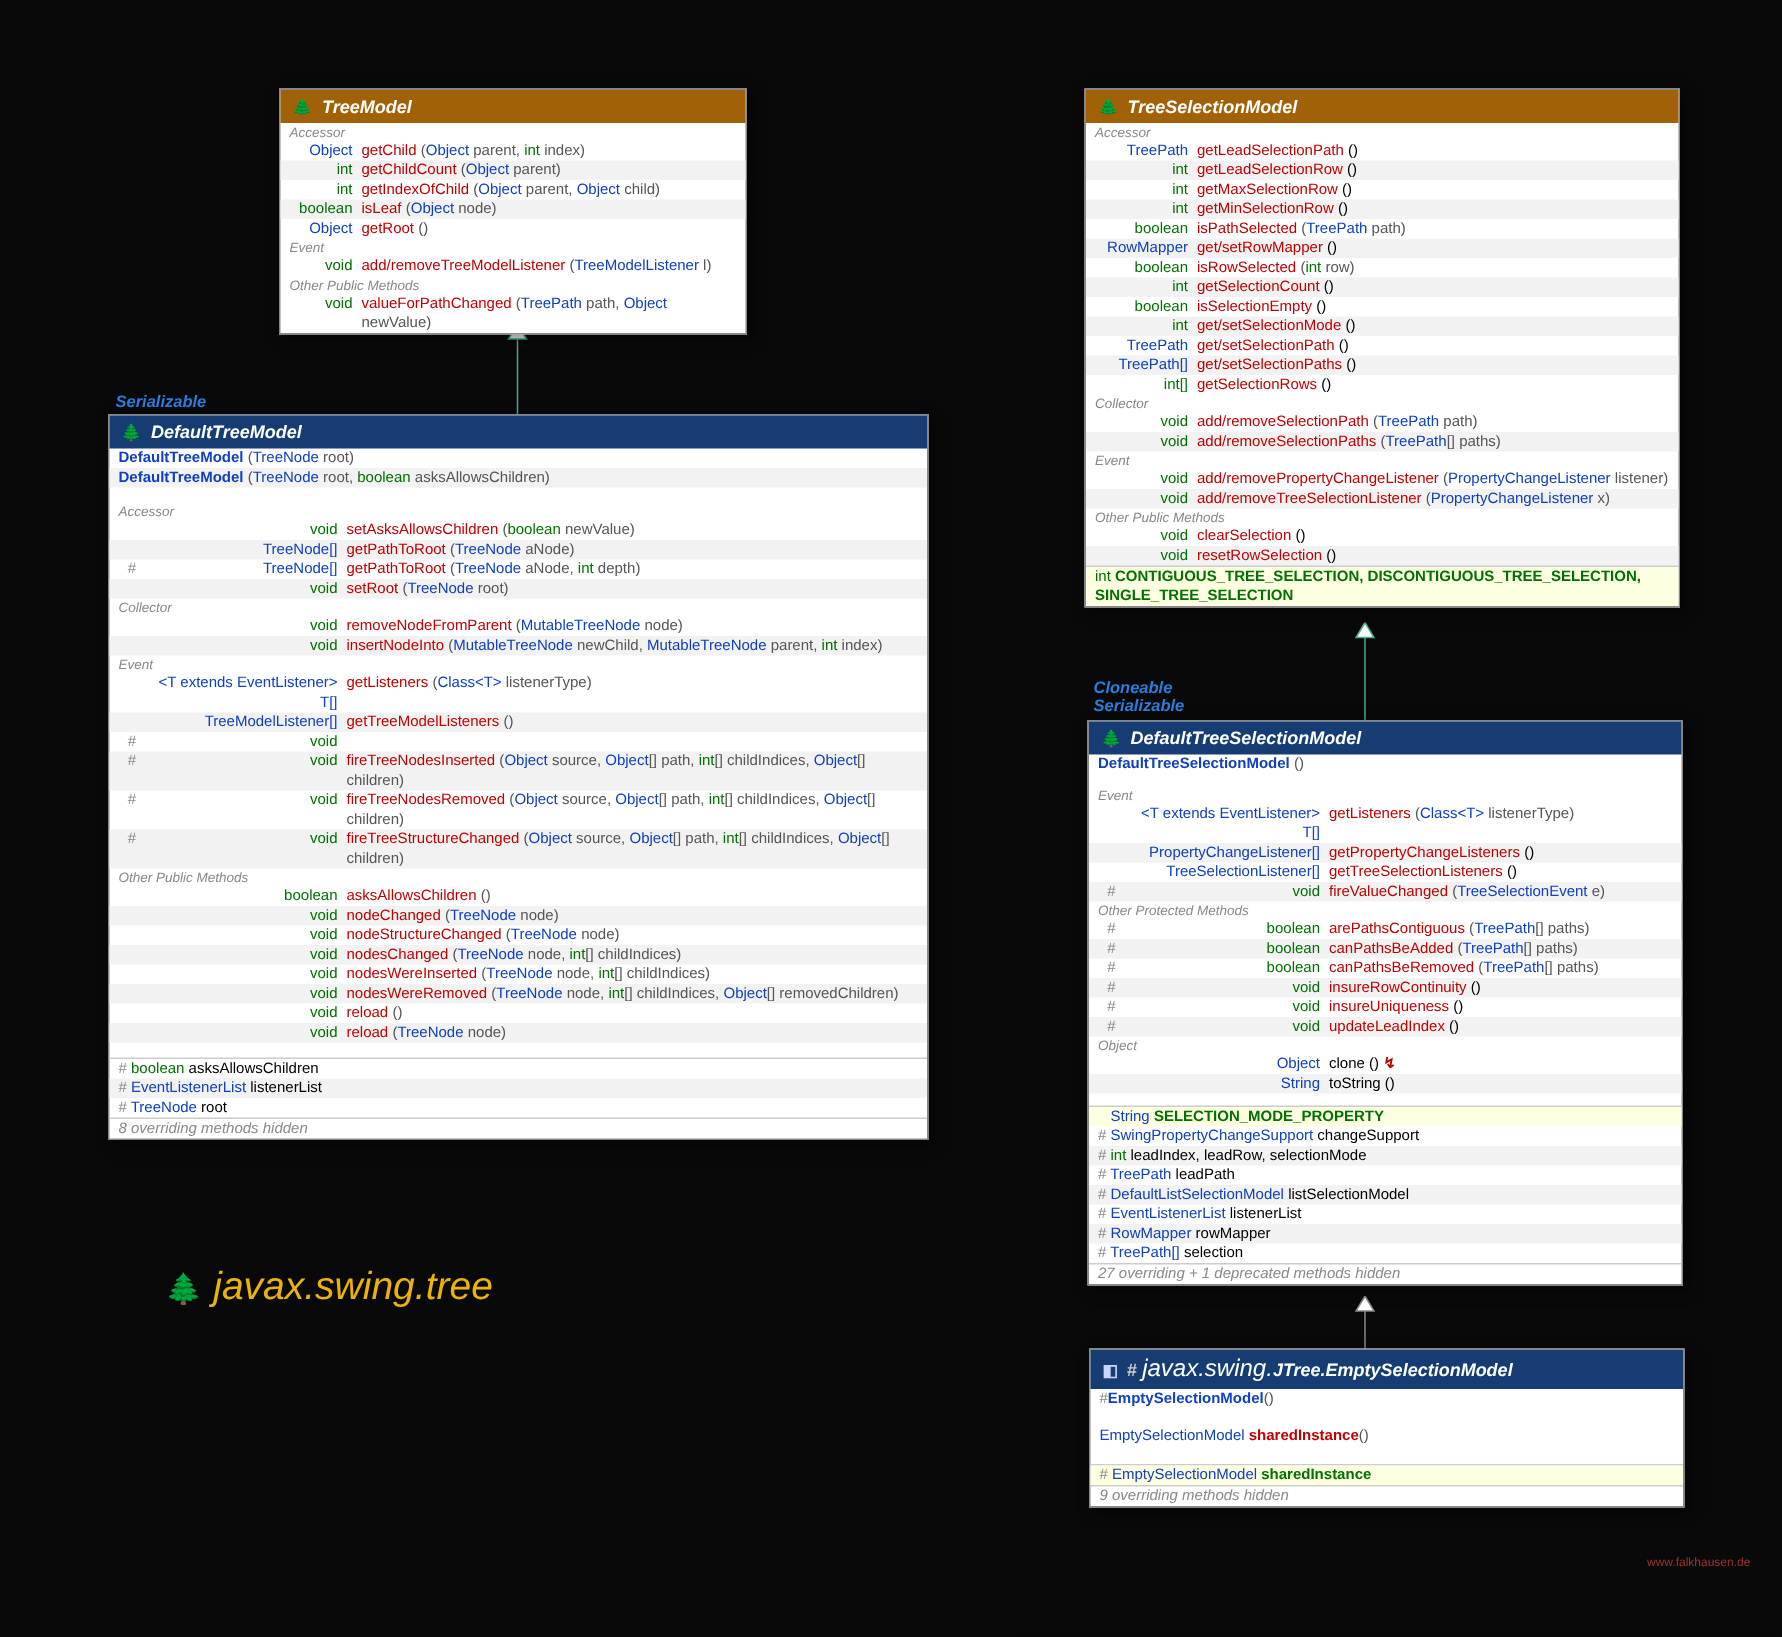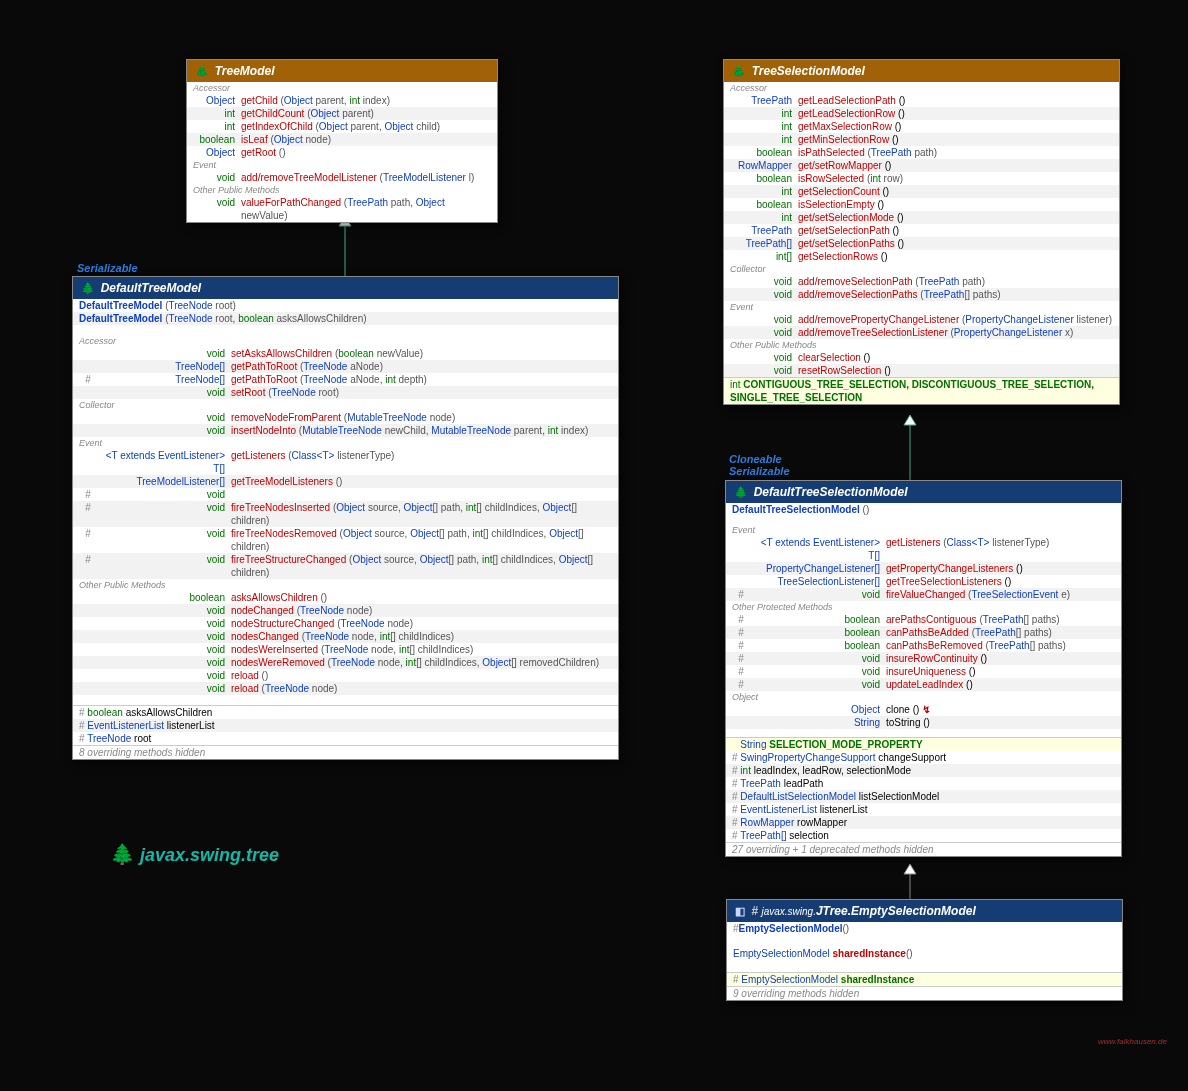--- a/index.html
+++ b/index.html
@@ -91,30 +91,29 @@
 .field-row.alt { background: #f2f2f2; }
 .field-row.yellow { background: #feffe0; }
 .footnote {
   font-style: italic;
   color: #888;
   padding: 1px 6px;
   border-top: 1px solid #ccc;
 }
 .pkg-label {
   position: absolute;
-  font-size: 18px;
-  font-weight: bold;
-  color: #14b8a6;
+  font-size: 26px;
+  font-weight: normal;
+  color: #eab308;
   font-style: italic;
 }
 .pkg-label .tree-icon::before { font-size: 20px; }
 .watermark {
   position: absolute;
   font-size: 8px;
-  font-style: italic;
   color: #a03030;
   text-align: center;
 }
 svg.connector {
   position: absolute;
   pointer-events: none;
 }
 .hash { color: #888; }
 </style>
 </head>
@@ -472,21 +471,21 @@
     <div class="field-row"><span class="hash">#</span> <span class="t-type">EventListenerList</span> <span>listenerList</span></div>
     <div class="field-row alt"><span class="hash">#</span> <span class="t-type">RowMapper</span> <span>rowMapper</span></div>
     <div class="field-row"><span class="hash">#</span> <span class="t-type">TreePath[]</span> <span>selection</span></div>
   </div>
   <div class="footnote">27 overriding + 1 deprecated methods hidden</div>
 </div>
 
 <div class="box" style="left:726px;top:899px;width:395px">
   <div class="box-header hdr-navy">
       <span class="class-icon"></span>
-      <span><span class="hash" style="color:#ccc;font-style:normal">#</span> <span style="font-weight:normal;font-size:10px">javax.swing.</span><span>JTree.EmptySelectionModel</span></span>
+      <span><span class="hash" style="color:#ccc;font-style:normal">#</span> <span style="font-weight:normal;font-size:16px">javax.swing.</span><span>JTree.EmptySelectionModel</span></span>
     </div>
   <div class="row">
       <span class="hash">#</span> 
       <b class="t-kw">EmptySelectionModel</b> 
       <span class="t-param">()</span>
     </div>
   <div style="height:12px"></div>
   <div class="row"><span class="t-type">EmptySelectionModel</span>&nbsp; <b class="t-static">sharedInstance</b> <span class="t-param">()</span></div>
   <div style="height:12px"></div>
   <div class="fields-block">

